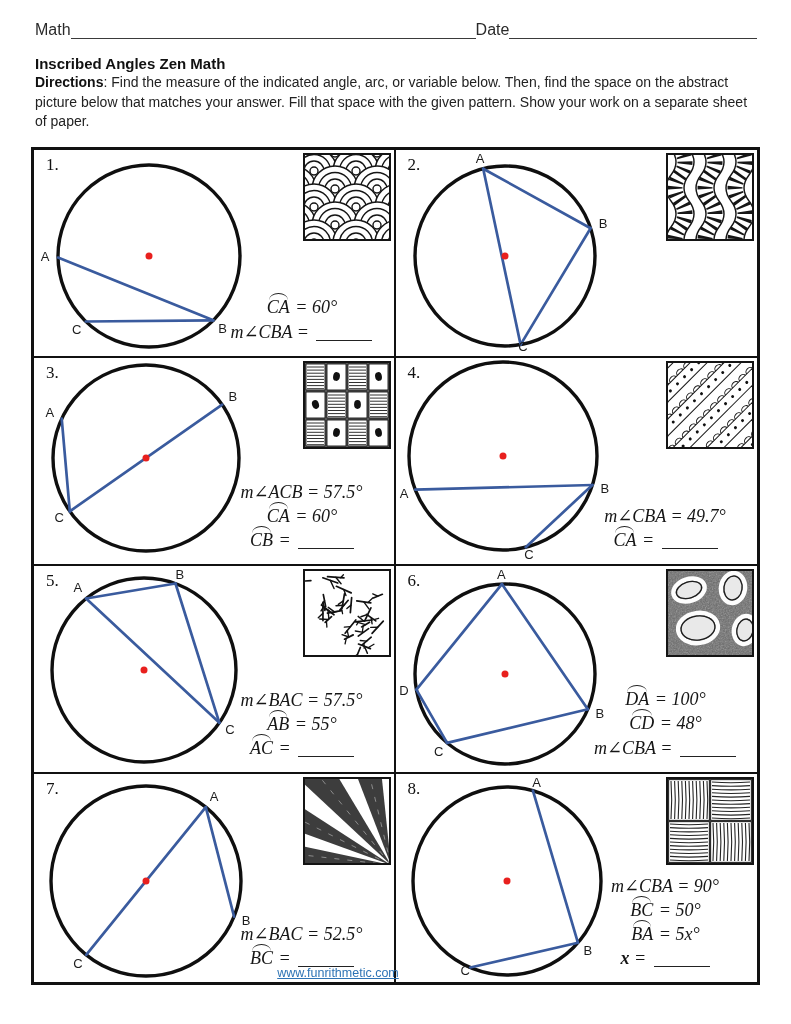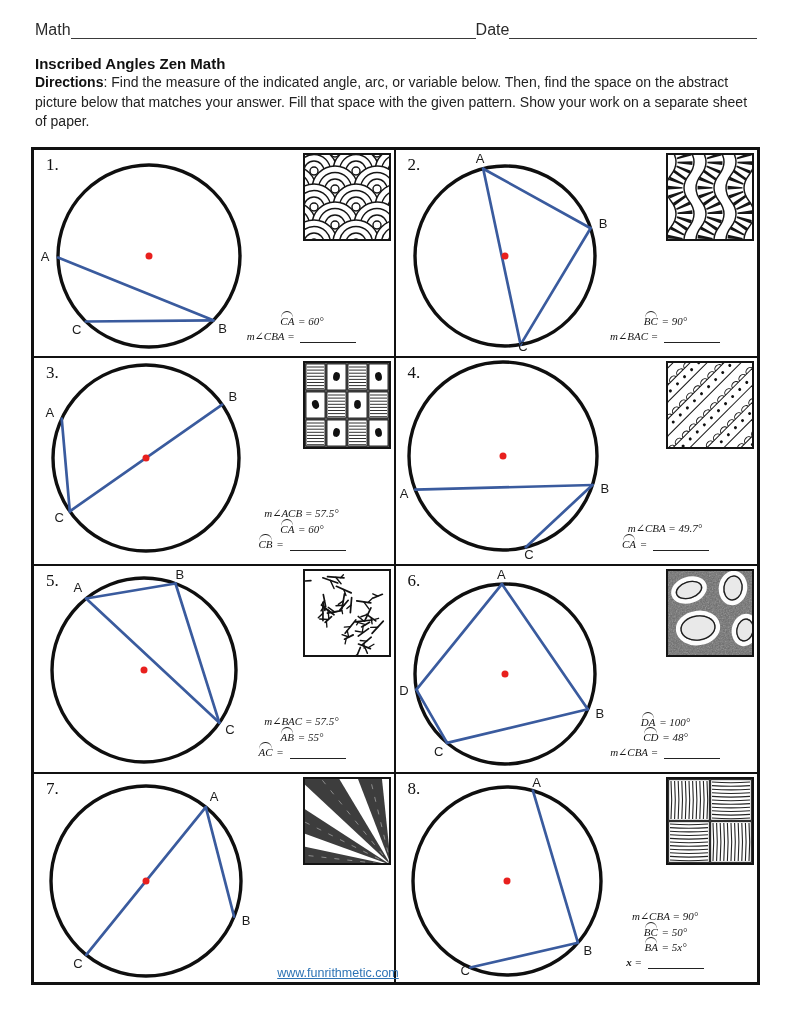--- a/index.html
+++ b/index.html
@@ -28,21 +28,21 @@
 
   .prob-num{position:absolute;top:5px;left:12px;
             font-family:"Liberation Serif", serif;font-size:17px;color:#111;}
   .diagram{position:absolute;left:0;top:0;width:300px;height:206px;}
   .swatch{position:absolute;top:3px;right:3px;width:88px;height:88px;
           border:2px solid #141414;box-sizing:border-box;background:#fff;overflow:hidden;}
   .swatch svg{display:block;width:84px;height:84px;}
 
   .eqs{position:absolute;right:4px;bottom:10px;width:176px;text-align:center;}
   .eq-line{font-family:"Liberation Serif","DejaVu Serif","DejaVu Sans",serif;
-           font-style:italic;font-size:11px;color:#161616;margin:3px 0;white-space:nowrap;}
+           font-style:italic;font-size:18px;color:#161616;margin:3px 0;white-space:nowrap;}
   .arc{position:relative;padding:0 1px;display:inline-block;}
   .arc::before{content:'';position:absolute;left:12%;right:12%;top:-4px;height:6px;
                border-top:1.7px solid #222;
                border-radius:50% 50% 0 0 / 100% 100% 0 0;}
   .eq-bold{font-weight:bold;}
   .blank{display:inline-block;width:56px;height:1em;border-bottom:1.5px solid #222;
          vertical-align:-3px;margin-left:3px;}
 
   
   .footer{position:absolute;top:963px;left:0;width:676px;text-align:center;}
@@ -174,24 +174,20 @@
           <path d="M 3 -6 q 10 13 0 26 q -10 13 0 26 q 10 13 0 26 q -10 13 0 26" stroke="#161616" stroke-width="1.4" fill="none"></path>
           <path d="M 21 -6 q 10 13 0 26 q -10 13 0 26 q 10 13 0 26 q -10 13 0 26" stroke="#161616" stroke-width="1.4" fill="none"></path>
           <path d="M 42 -6 q 10 13 0 26 q -10 13 0 26 q 10 13 0 26 q -10 13 0 26" stroke="#161616" stroke-width="15" fill="none" stroke-dasharray="2.6 4.2"></path>
           <path d="M 33 -6 q 10 13 0 26 q -10 13 0 26 q 10 13 0 26 q -10 13 0 26" stroke="#161616" stroke-width="1.4" fill="none"></path>
           <path d="M 51 -6 q 10 13 0 26 q -10 13 0 26 q 10 13 0 26 q -10 13 0 26" stroke="#161616" stroke-width="1.4" fill="none"></path>
           <path d="M 72 -6 q 10 13 0 26 q -10 13 0 26 q 10 13 0 26 q -10 13 0 26" stroke="#161616" stroke-width="15" fill="none" stroke-dasharray="2.6 4.2"></path>
           <path d="M 63 -6 q 10 13 0 26 q -10 13 0 26 q 10 13 0 26 q -10 13 0 26" stroke="#161616" stroke-width="1.4" fill="none"></path>
           <path d="M 81 -6 q 10 13 0 26 q -10 13 0 26 q 10 13 0 26 q -10 13 0 26" stroke="#161616" stroke-width="1.4" fill="none"></path>
         </svg>
     </div>
-    <div class="eqs">
-        <div class="eq-line"><span class="arc">BC</span> = <span>90°</span></div>
-        <div class="eq-line"><span>m∠BAC</span> = <span class="blank"></span></div>
-      </div>
   </div>
 
   <div class="cell">
     <div class="prob-num">3.</div>
     <svg class="diagram" xmlns="http://www.w3.org/2000/svg" viewBox="0 0 300 206">
         <circle cx="112" cy="100" r="93" fill="none" stroke="#0f0f0f" stroke-width="3.4"></circle>
         <line x1="27.7" y1="60.7" x2="35.8" y2="153.3" stroke="#3a5b9e" stroke-width="2.7" stroke-linecap="round"></line>
         <line x1="35.8" y1="153.3" x2="188.2" y2="46.7" stroke="#3a5b9e" stroke-width="2.7" stroke-linecap="round"></line>
         <circle cx="112" cy="100" r="3.5" fill="#e8201e"></circle>
         <text x="15.9" y="55.2" font-size="13" font-family="Liberation Sans, sans-serif" fill="#1c1c1c" text-anchor="middle" dominant-baseline="middle">A</text>
@@ -835,20 +831,24 @@
           <polygon points="86,86 71.36601514252854,-53.23306535155828 35.82848706365796,-44.70125970960825" fill="#3d3d3d"></polygon>
           <line x1="86" y1="86" x2="53.31764906017328" y2="-50.13178885567473" stroke="#9f9f9f" stroke-width="0.8" stroke-dasharray="5 8"></line>
           <polygon points="86,86 13.894669512592401,-34.00342209829573 -16.38951822668386,-9.4797704087498" fill="#3d3d3d"></polygon>
           <line x1="86" y1="86" x2="-2.1048547469772245" y2="-22.800434603975944" stroke="#9f9f9f" stroke-width="0.8" stroke-dasharray="5 8"></line>
           <polygon points="86,86 -31.413879512359387,9.750535097896218 -45.55696691002717,38.11717993440636" fill="#3d3d3d"></polygon>
           <line x1="86" y1="86" x2="-39.290810624283495" y2="23.53230616462674" stroke="#9f9f9f" stroke-width="0.8" stroke-dasharray="5 8"></line>
           <polygon points="86,86 -50.940664102732796,56.892363285513696 -53.978677321894764,83.55666309878032" fill="#3d3d3d"></polygon>
           <line x1="86" y1="86" x2="-53.100059794722256" y2="70.15155007249304" stroke="#9f9f9f" stroke-width="0.8" stroke-dasharray="5 8"></line>
         </svg>
     </div>
+    <div class="eqs">
+        <div class="eq-line"><span>m∠BAC</span> = <span>52.5°</span></div>
+        <div class="eq-line"><span class="arc">BC</span> = <span class="blank"></span></div>
+      </div>
   </div>
 
   <div class="cell">
     <div class="prob-num">8.</div>
     <svg class="diagram" xmlns="http://www.w3.org/2000/svg" viewBox="0 0 300 206">
         <circle cx="111" cy="107" r="94" fill="none" stroke="#0f0f0f" stroke-width="3.4"></circle>
         <line x1="136.9" y1="16.6" x2="181.9" y2="168.7" stroke="#3a5b9e" stroke-width="2.7" stroke-linecap="round"></line>
         <line x1="181.9" y1="168.7" x2="74.3" y2="193.5" stroke="#3a5b9e" stroke-width="2.7" stroke-linecap="round"></line>
         <circle cx="111" cy="107" r="3.5" fill="#e8201e"></circle>
         <text x="140.5" y="10.0" font-size="13" font-family="Liberation Sans, sans-serif" fill="#1c1c1c" text-anchor="middle" dominant-baseline="middle">A</text>

